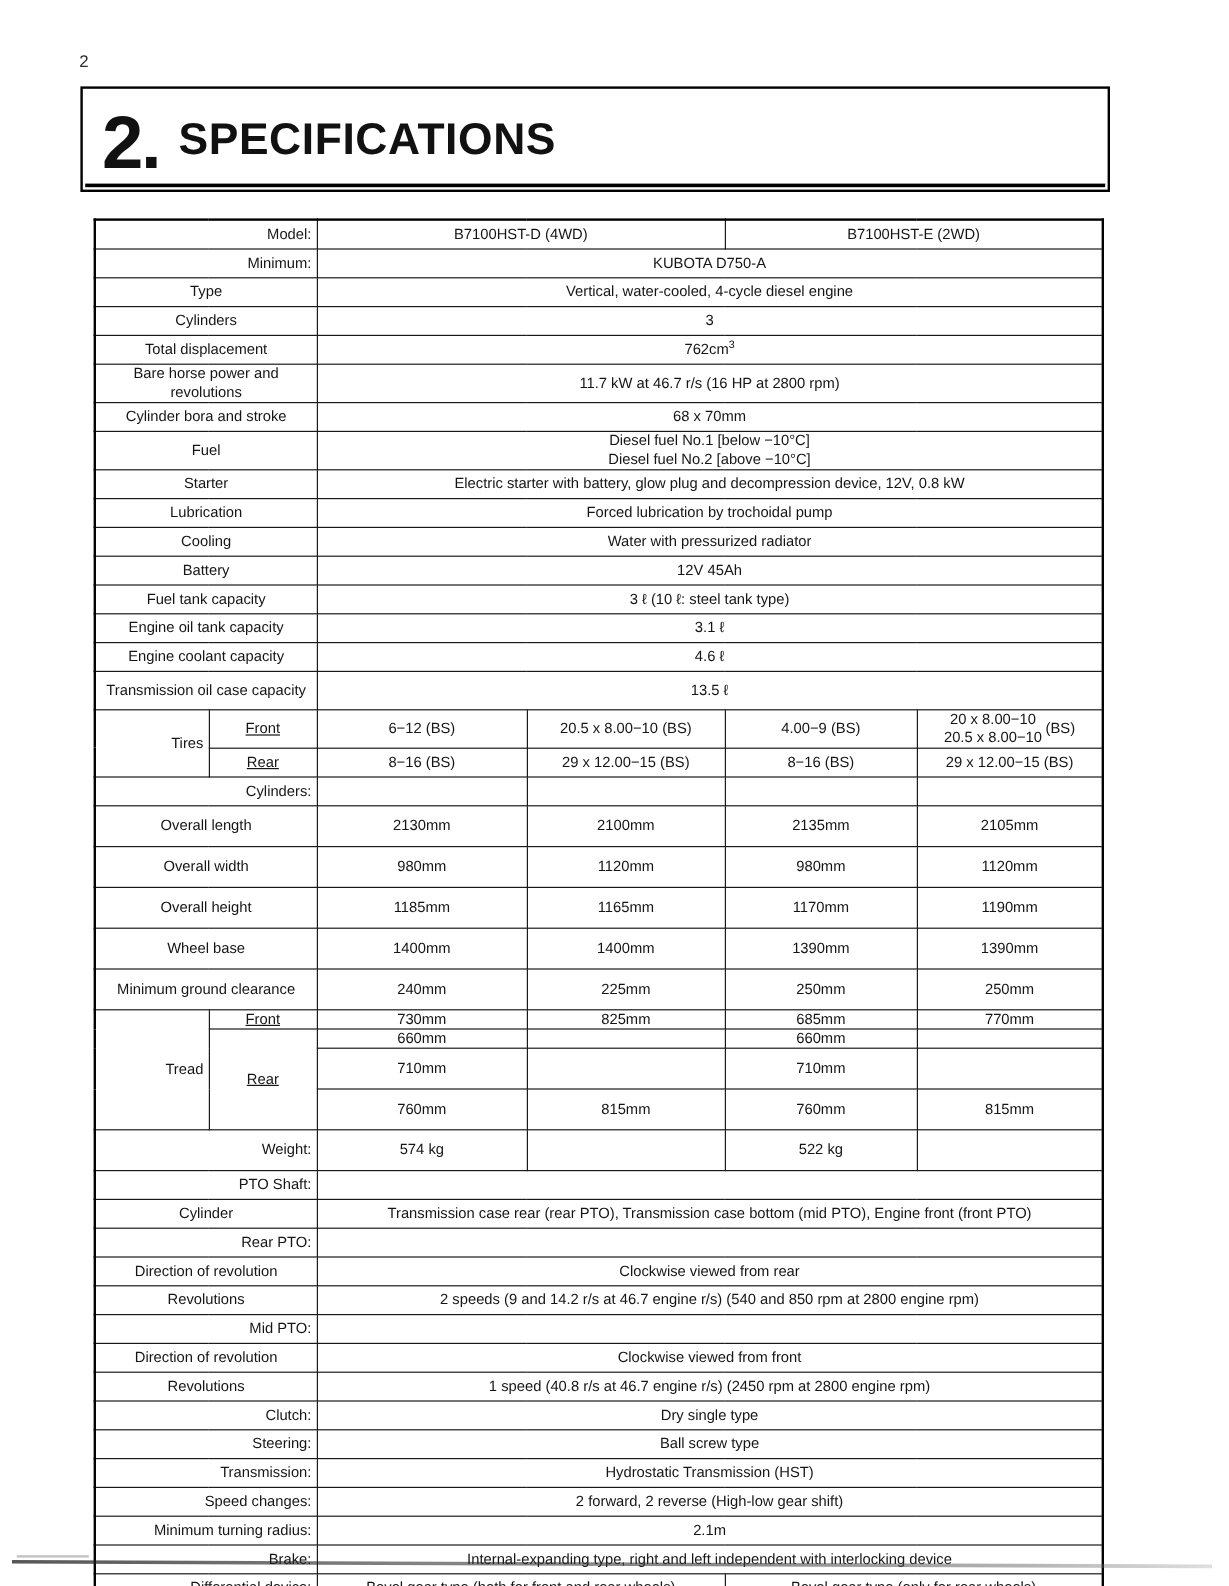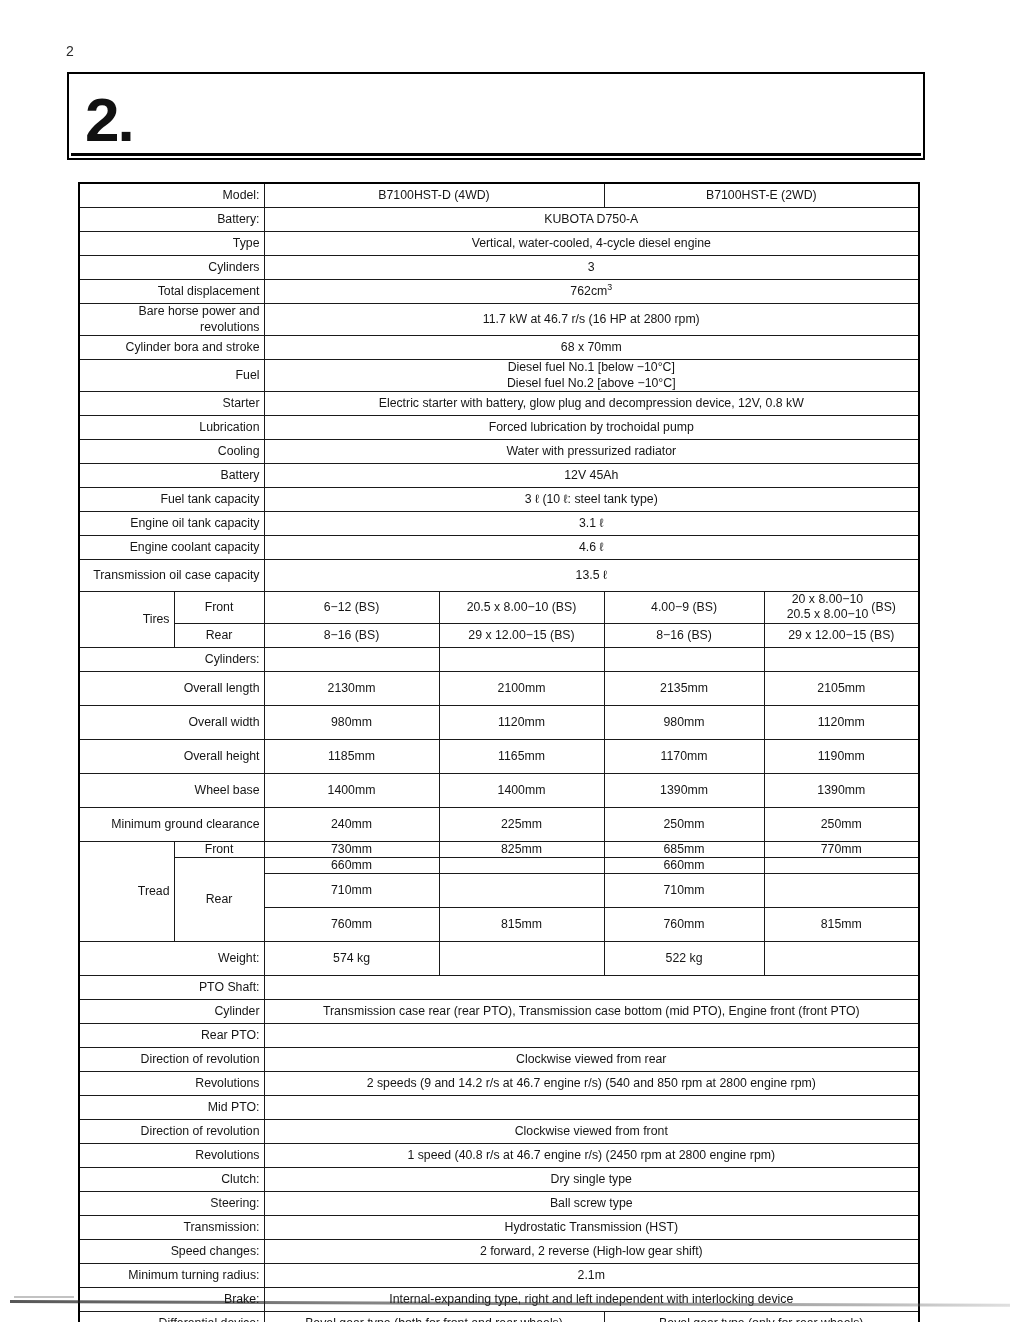--- a/index.html
+++ b/index.html
@@ -86,22 +86,22 @@
     padding: 0 4px;
     vertical-align: middle;
     line-height: 1.25;
   }
   
   table.spec {
     border: 2px solid #000;
   }
 
   .lbl        { text-align: right; padding-left: 8px; }
-  .lbl-ind    { text-align: right; padding-left: 20px; }
-  .sub        { text-align: center; }
+  .lbl-ind    { text-align: center; padding-left: 20px; }
+  .sub        { text-align: center; text-decoration: underline; }
   .val        { text-align: center; }
   .h-md  { height: 23px; }
   .h-lg  { height: 31px; }
   .h-xl  { height: 35px; }
   .h-row { height: 33px; }
 
   .two-line { line-height: 1.35; margin-left: 48px; }
 
   .stacked {
     display: inline-block;
@@ -143,20 +143,21 @@
   }
 </style>
 </head>
 <body>
 
 <div class="page-num">2</div>
 
 <div class="title-banner">
   <div class="title-inner">
     <span class="chapter-num">2.</span>
+    <span class="chapter-title">SPECIFICATIONS</span>
   </div>
 </div>
 
 <div class="spec-wrap">
 <table class="spec">
   <colgroup>
     <col style="width:95px">
     <col style="width:90px">
     <col style="width:175px">
     <col style="width:165px">
@@ -165,21 +166,21 @@
   </colgroup>
   <tbody>
 
     <tr>
       <td class="lbl h-md" colspan="2">Model:</td>
       <td class="val" colspan="2">B7100HST-D (4WD)</td>
       <td class="val" colspan="2">B7100HST-E (2WD)</td>
     </tr>
 
     <tr>
-      <td class="lbl h-md" colspan="2">Battery:</td>
+      <td class="lbl h-md" colspan="2">Minimum:</td>
       <td class="val" colspan="4">KUBOTA  D750-A</td>
     </tr>
 
     <tr>
       <td class="lbl-ind h-md" colspan="2">Type</td>
       <td class="val" colspan="4">Vertical, water-cooled, 4-cycle diesel engine</td>
     </tr>
 
     <tr>
       <td class="lbl-ind h-md" colspan="2">Cylinders</td>

